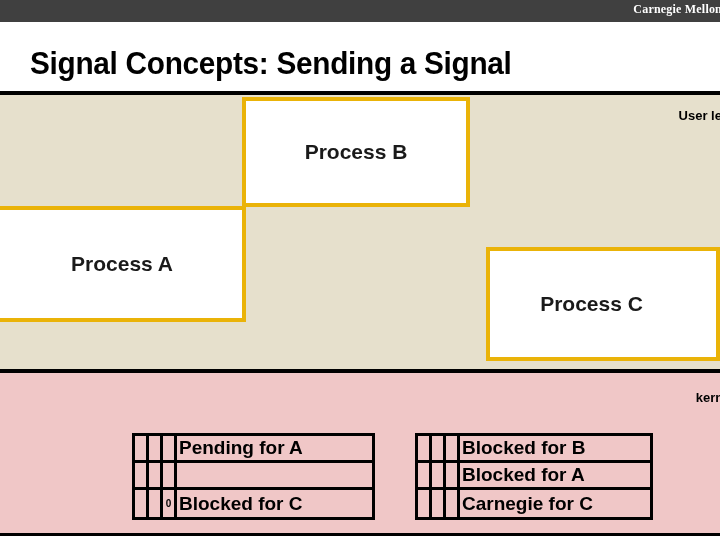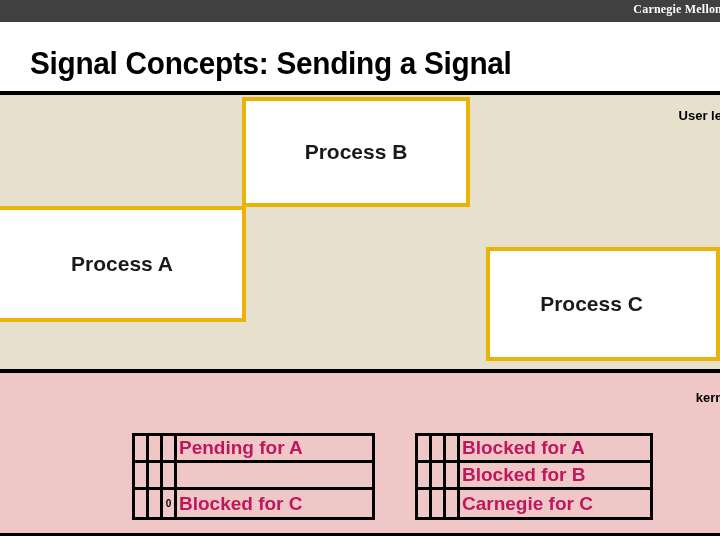--- a/index.html
+++ b/index.html
@@ -159,21 +159,21 @@
     color: #000000;
     line-height: 1;
   }
   .rowlabel {
     flex: 1;
     display: flex;
     align-items: center;
     padding-left: 2px;
     font-size: 19px;
     font-weight: bold;
-    color: #be185d;
+    color: #000000;
     white-space: nowrap;
     overflow: hidden;
   }
 
   .tbl-pending { left: 132px; top: 433px; width: 243px; height: 87px; }
   .tbl-blocked { left: 415px; top: 433px; width: 238px; height: 87px; }
 </style>
 </head>
 <body>
 
@@ -229,32 +229,32 @@
   </div>
 
 </div>
 
 <div class="sig-table tbl-blocked">
 
   <div class="sig-row">
     <div class="bitcell"></div>
     <div class="bitcell"></div>
     <div class="bitcell"></div>
+    <div class="rowlabel">Blocked for B</div>
+  </div>
+
+  <div class="sig-row">
+    <div class="bitcell"></div>
+    <div class="bitcell"></div>
+    <div class="bitcell"></div>
     <div class="rowlabel">Blocked for A</div>
   </div>
 
   <div class="sig-row">
     <div class="bitcell"></div>
     <div class="bitcell"></div>
     <div class="bitcell"></div>
-    <div class="rowlabel">Blocked for B</div>
-  </div>
-
-  <div class="sig-row">
-    <div class="bitcell"></div>
-    <div class="bitcell"></div>
-    <div class="bitcell"></div>
     <div class="rowlabel">Carnegie for C</div>
   </div>
 
 </div>
 
 <div class="bottom-rule"></div>
 
 </body></html>

